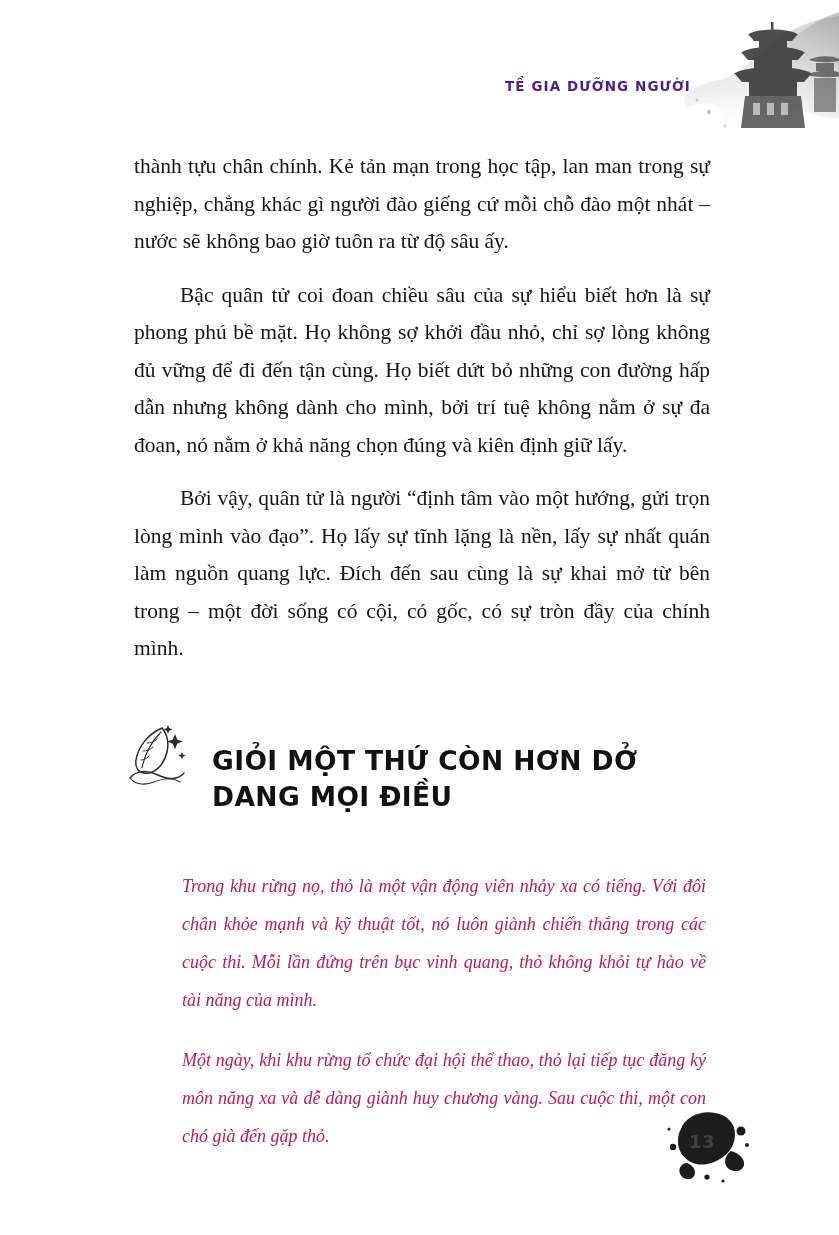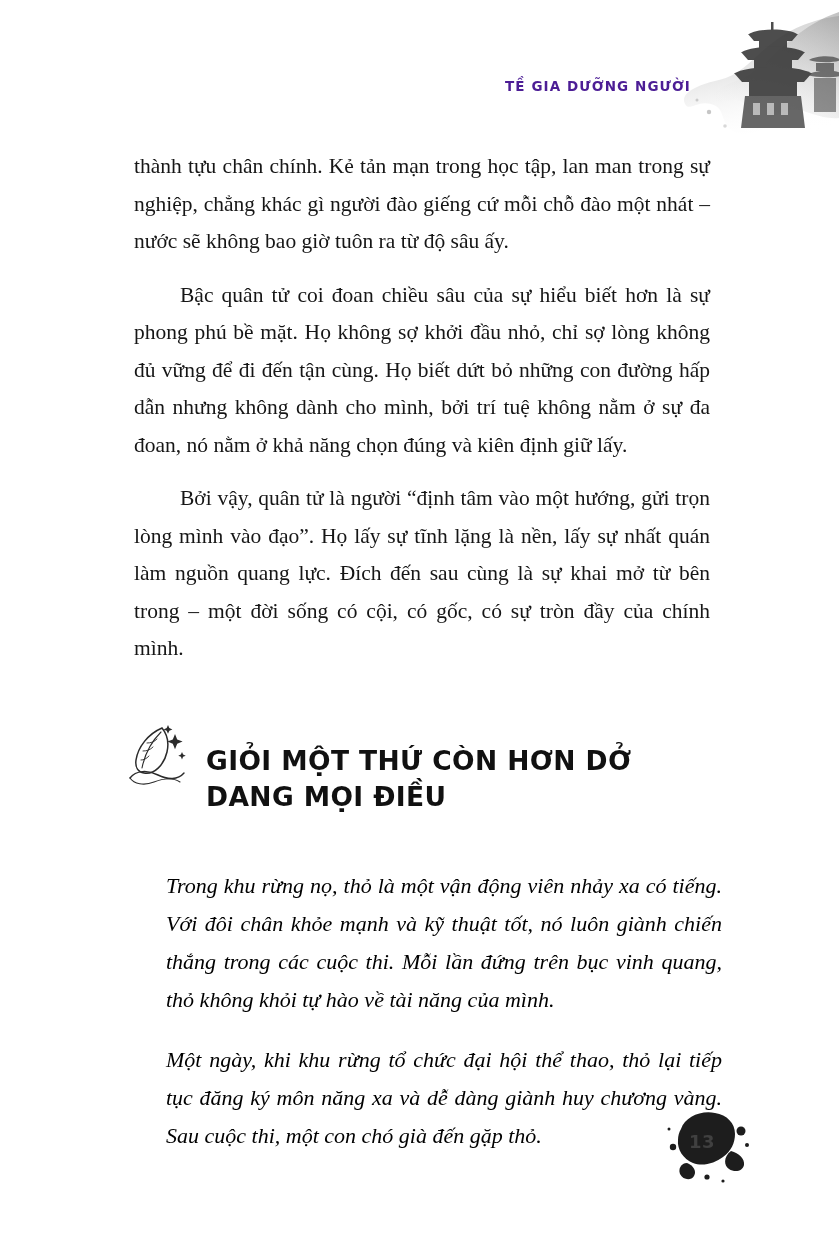--- a/index.html
+++ b/index.html
@@ -61,21 +61,21 @@
   }
   p.body + p.body {
     margin-top: 0;
   }
 
   
   #section-heading {
     margin-top: 46px;
     display: flex;
     align-items: flex-start;
-    gap: 14px;
+    gap: 20px;
   }
   #leaf-ornament {
     flex: 0 0 auto;
     width: 74px;
     height: 74px;
     margin-top: 6px;
   }
   #section-title {
     font-family: "DejaVu Sans", sans-serif;
     font-weight: bold;
@@ -88,27 +88,27 @@
     max-width: 470px;
   }
 
   
   #story {
     margin-top: 30px;
     padding-left: 48px;
     padding-right: 4px;
   }
   p.story {
-    margin: 0;
+    margin: 16px;
     font-style: italic;
-    font-size: 22px;
+    font-size: 18px;
     line-height: 38px;
     text-align: justify;
     text-justify: inter-word;
-    color: #000000;
+    color: #be185d;
   }
   p.story + p.story {
     margin-top: 22px;
   }
 
   
   #page-number-wrap {
     position: absolute;
     right: 82px;
     bottom: 48px;

